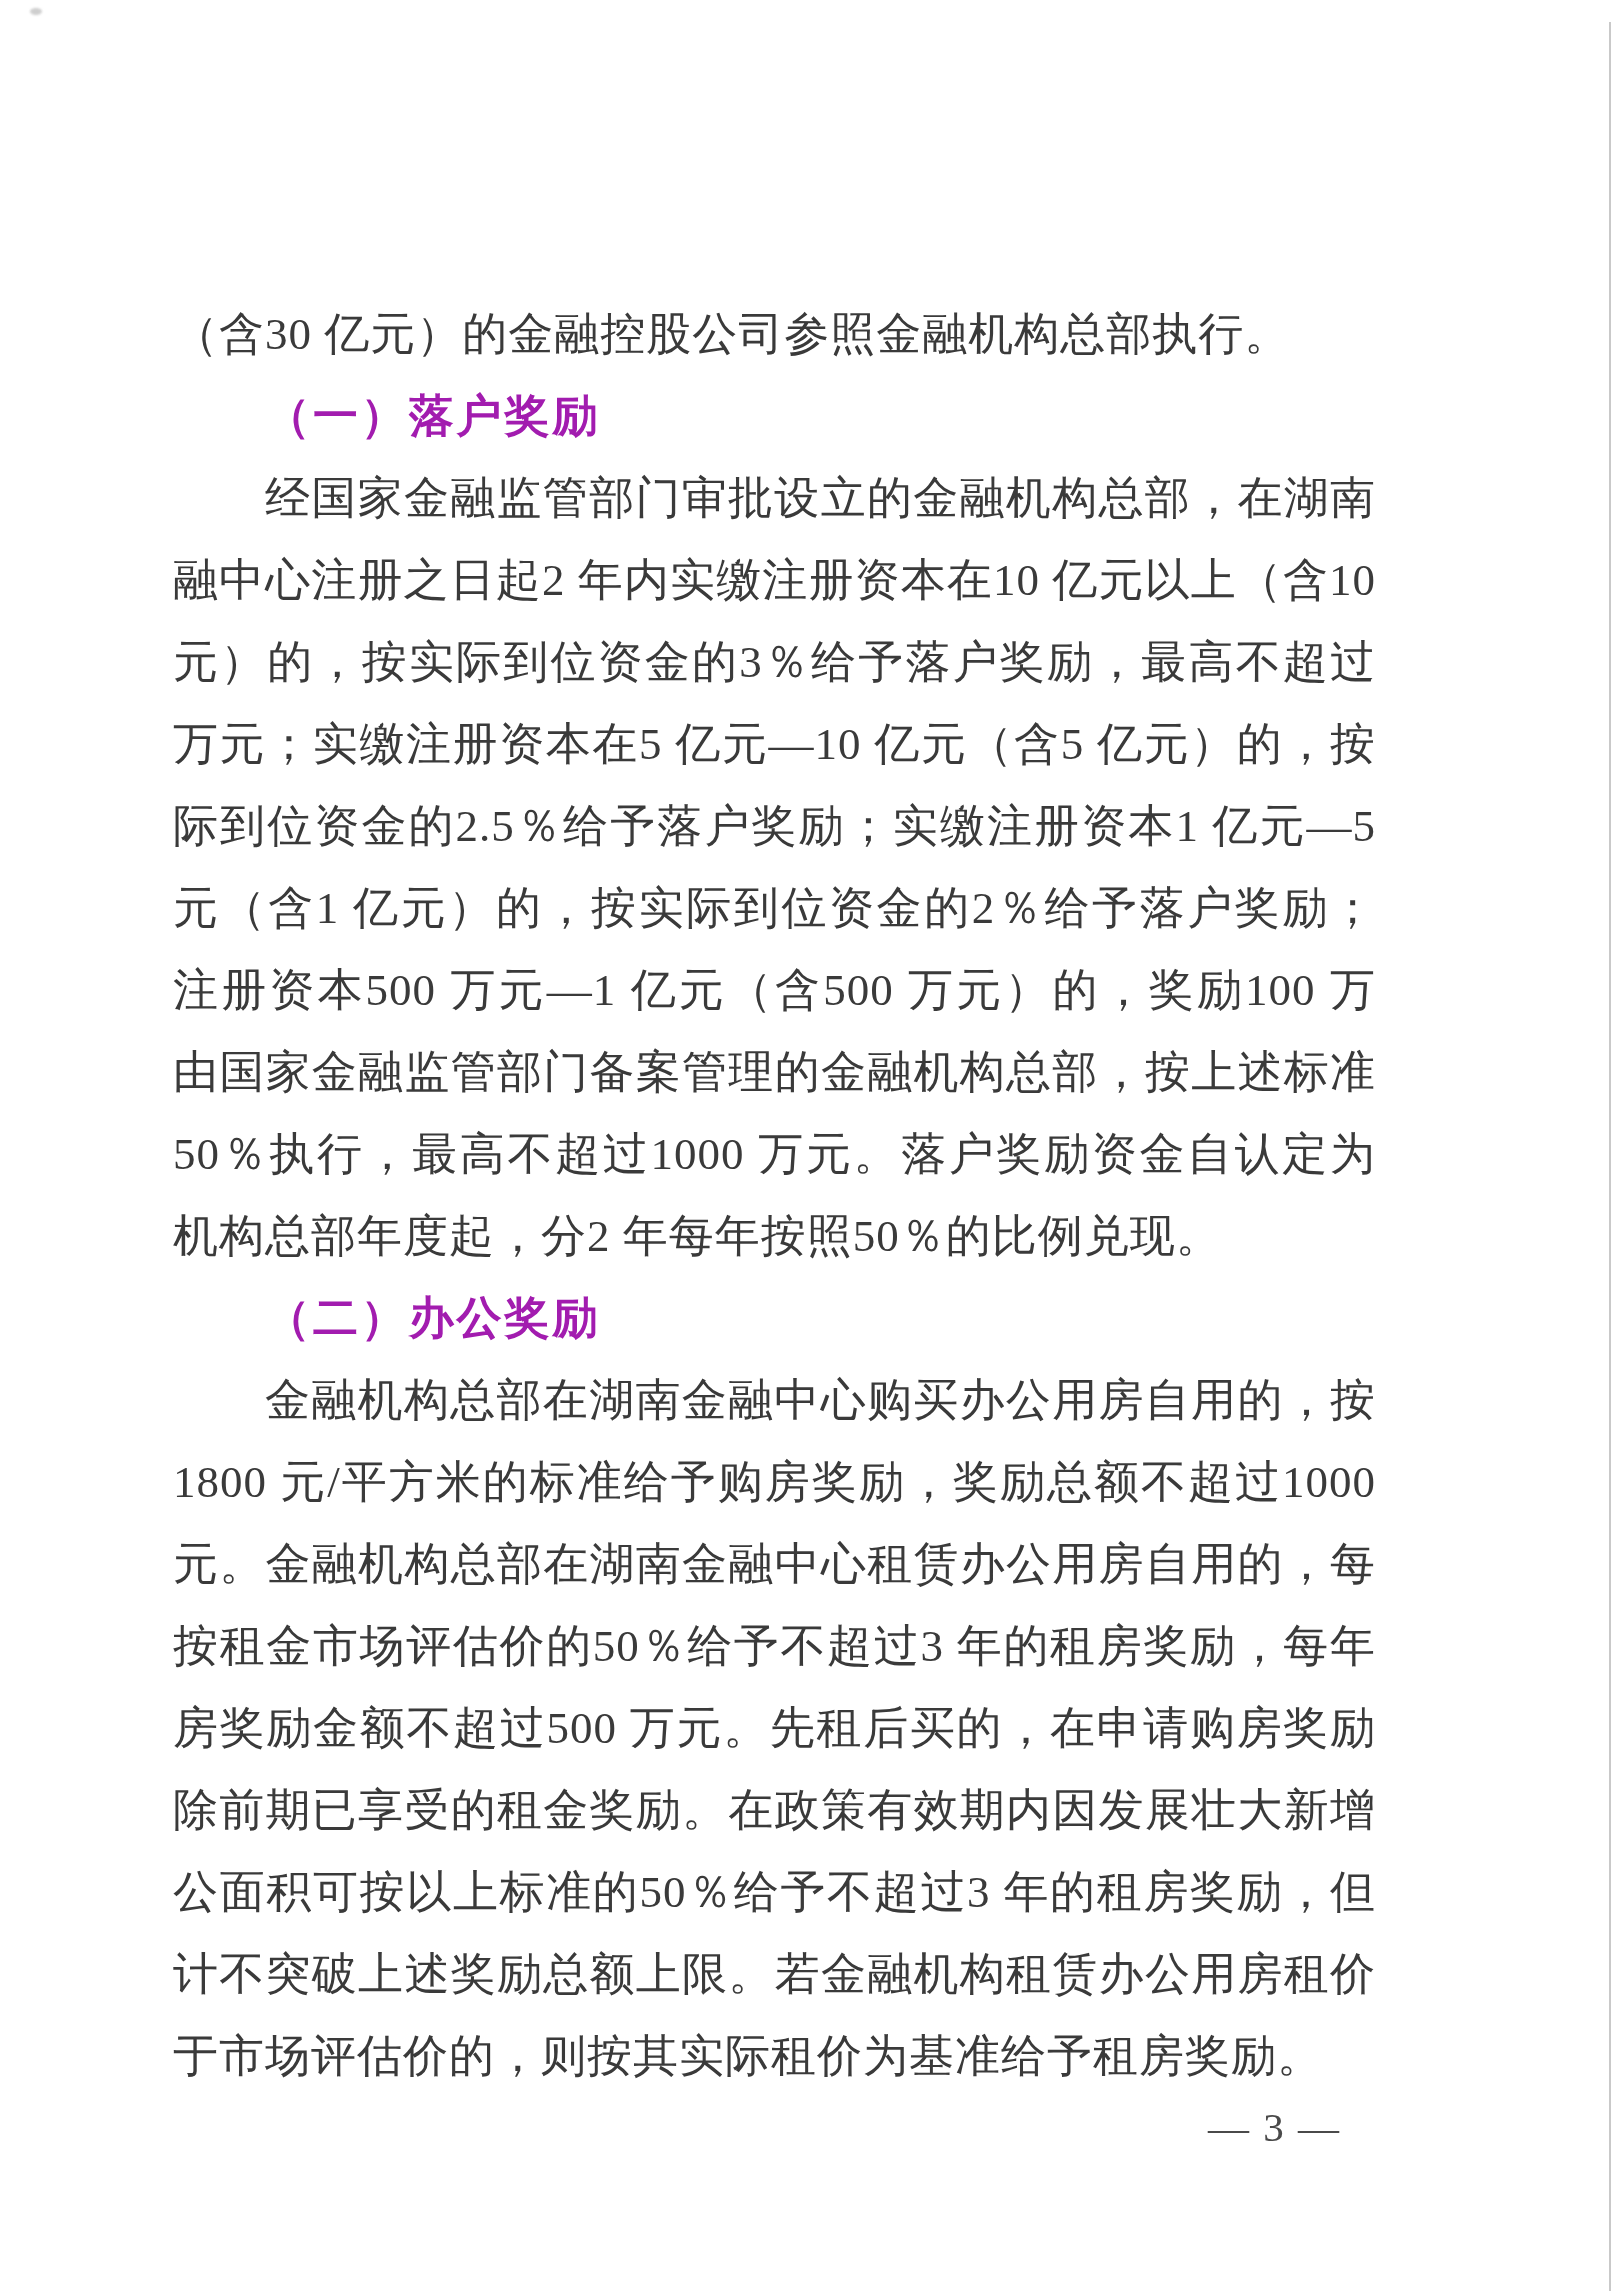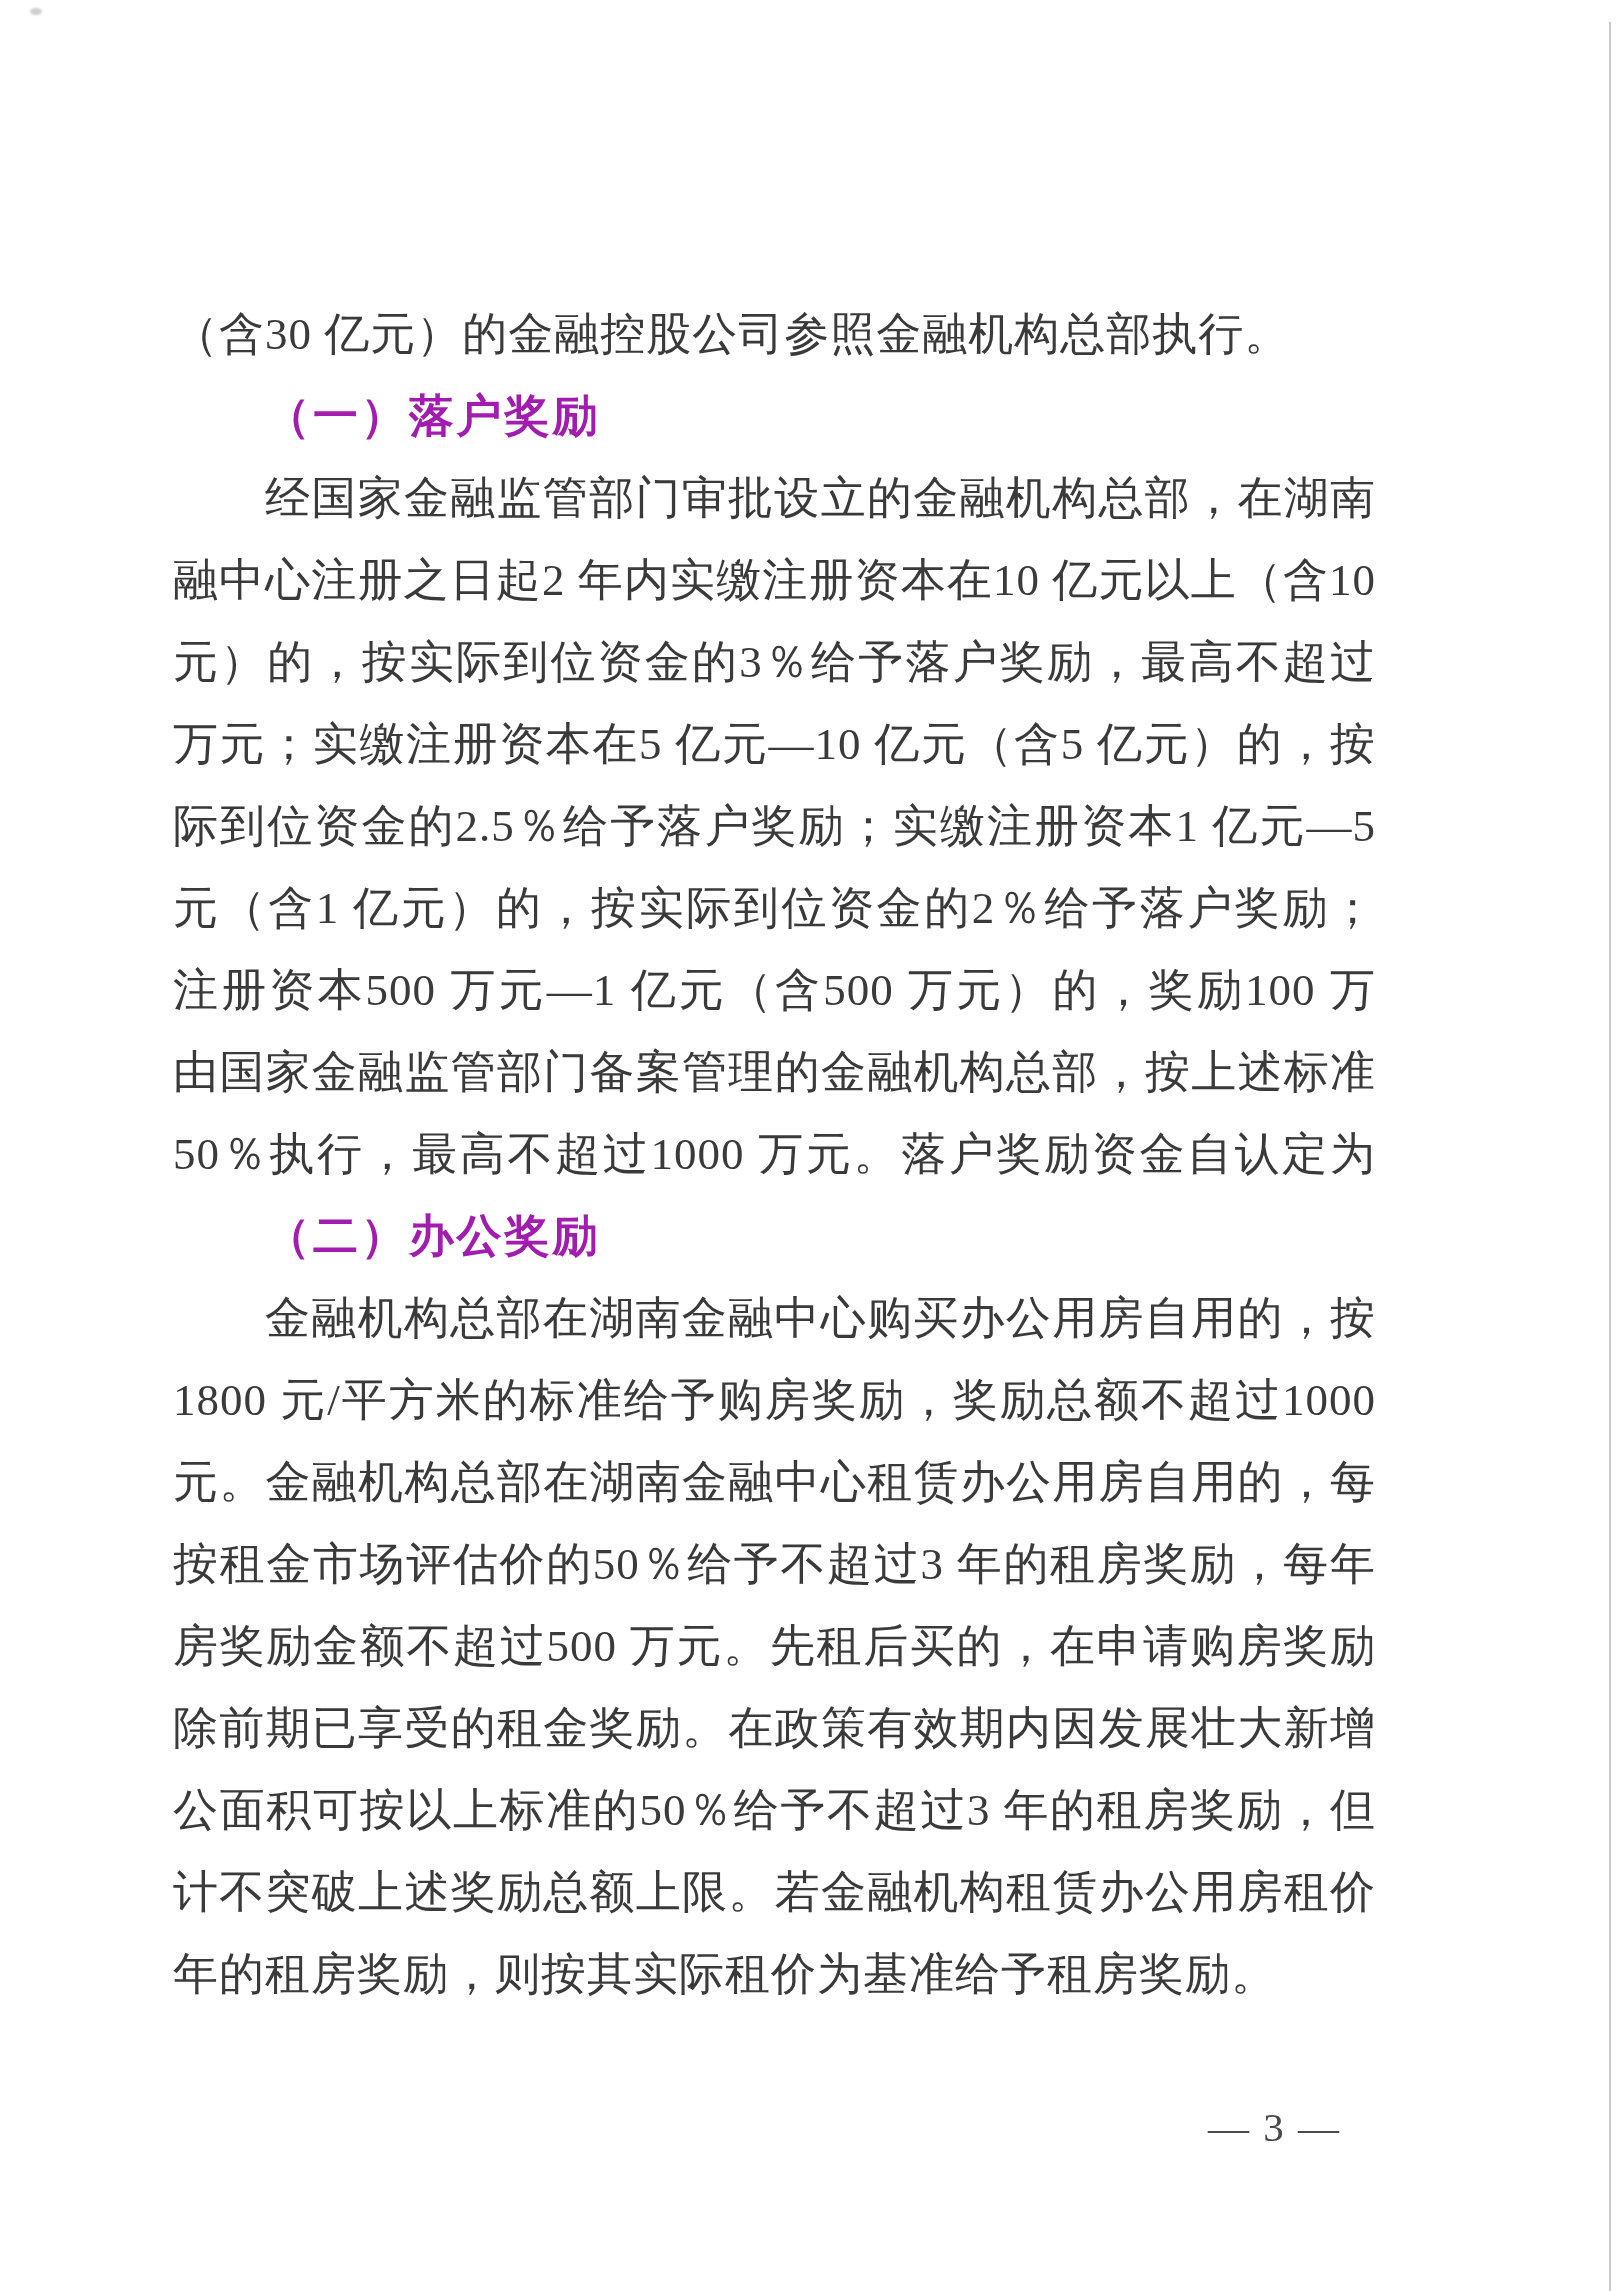--- a/index.html
+++ b/index.html
@@ -94,28 +94,29 @@
     <div class="line indent heading">（一）落户奖励</div>
     <div class="line indent fill">经国家金融监管部门审批设立的金融机构总部，在湖南金</div>
     <div class="line fill">融中心注册之日起2 年内实缴注册资本在10 亿元以上（含10 亿</div>
     <div class="line fill">元）的，按实际到位资金的3％给予落户奖励，最高不超过5000</div>
     <div class="line fill">万元；实缴注册资本在5 亿元—10 亿元（含5 亿元）的，按实</div>
     <div class="line fill">际到位资金的2.5％给予落户奖励；实缴注册资本1 亿元—5 亿</div>
     <div class="line fill">元（含1 亿元）的，按实际到位资金的2％给予落户奖励；实缴</div>
     <div class="line fill">注册资本500 万元—1 亿元（含500 万元）的，奖励100 万元。</div>
     <div class="line fill">由国家金融监管部门备案管理的金融机构总部，按上述标准的</div>
     <div class="line fill">50％执行，最高不超过1000 万元。落户奖励资金自认定为金融</div>
+    <div class="line end">机构总部年度起，分2 年每年按照50％的比例兑现。</div>
     <div class="line indent heading">（二）办公奖励</div>
     <div class="line indent fill">金融机构总部在湖南金融中心购买办公用房自用的，按</div>
     <div class="line fill">1800 元/平方米的标准给予购房奖励，奖励总额不超过1000 万</div>
     <div class="line fill">元。金融机构总部在湖南金融中心租赁办公用房自用的，每年</div>
     <div class="line fill">按租金市场评估价的50％给予不超过3 年的租房奖励，每年租</div>
     <div class="line fill">房奖励金额不超过500 万元。先租后买的，在申请购房奖励时扣</div>
     <div class="line fill">除前期已享受的租金奖励。在政策有效期内因发展壮大新增办</div>
     <div class="line fill">公面积可按以上标准的50％给予不超过3 年的租房奖励，但累</div>
     <div class="line fill">计不突破上述奖励总额上限。若金融机构租赁办公用房租价低</div>
-    <div class="line end">年的租房奖励，则按其实际租价为基准给予租房奖励。</div>
+    <div class="line end">于市场评估价的，则按其实际租价为基准给予租房奖励。</div>
   </div>
 
   <div class="page-num">— 3 —</div>
 
 </div>
 
 
 </body></html>

